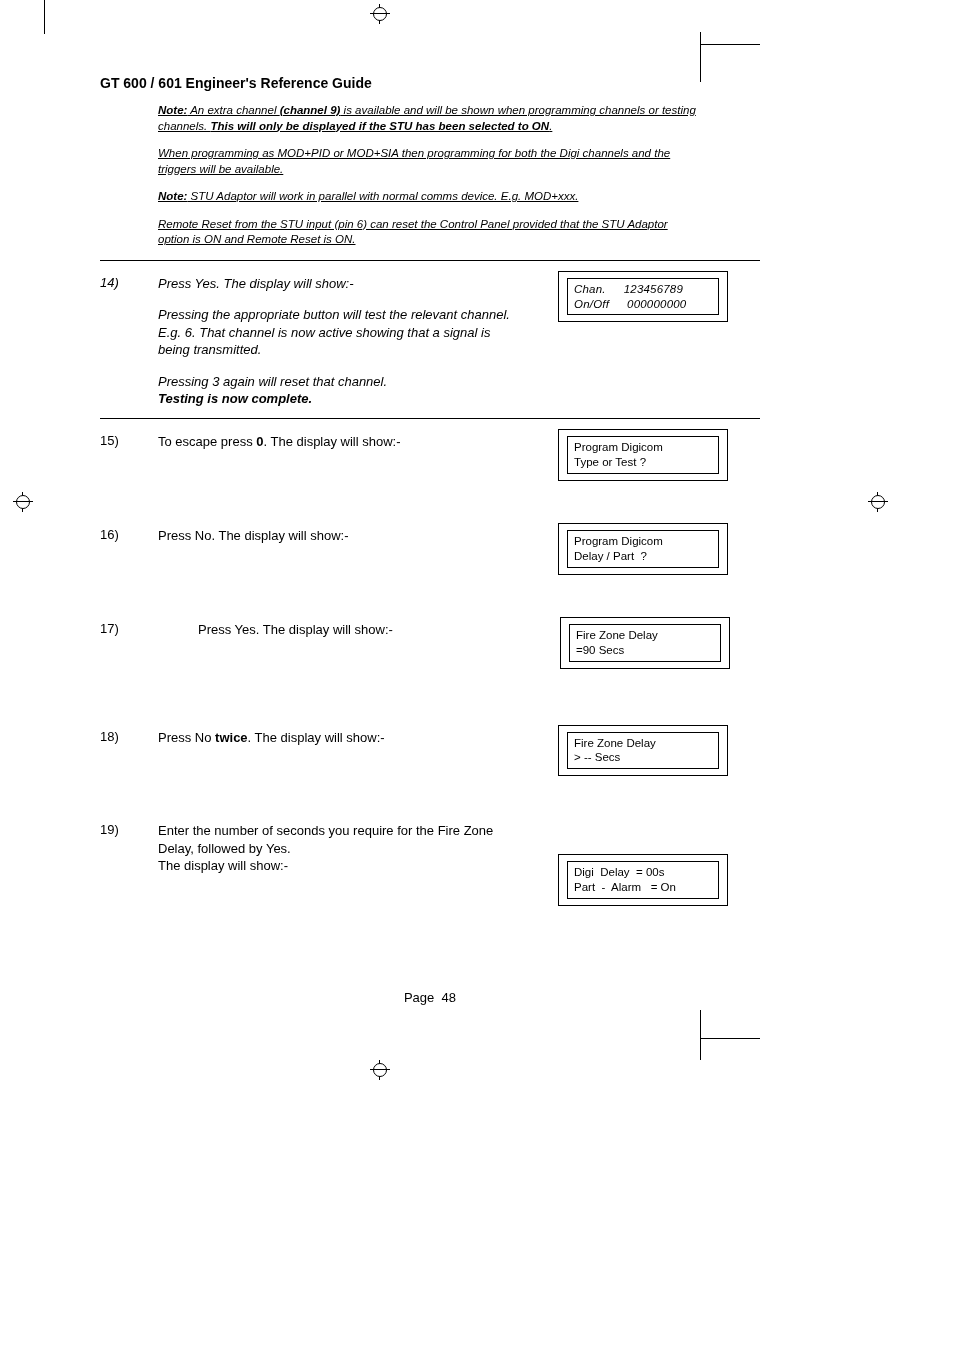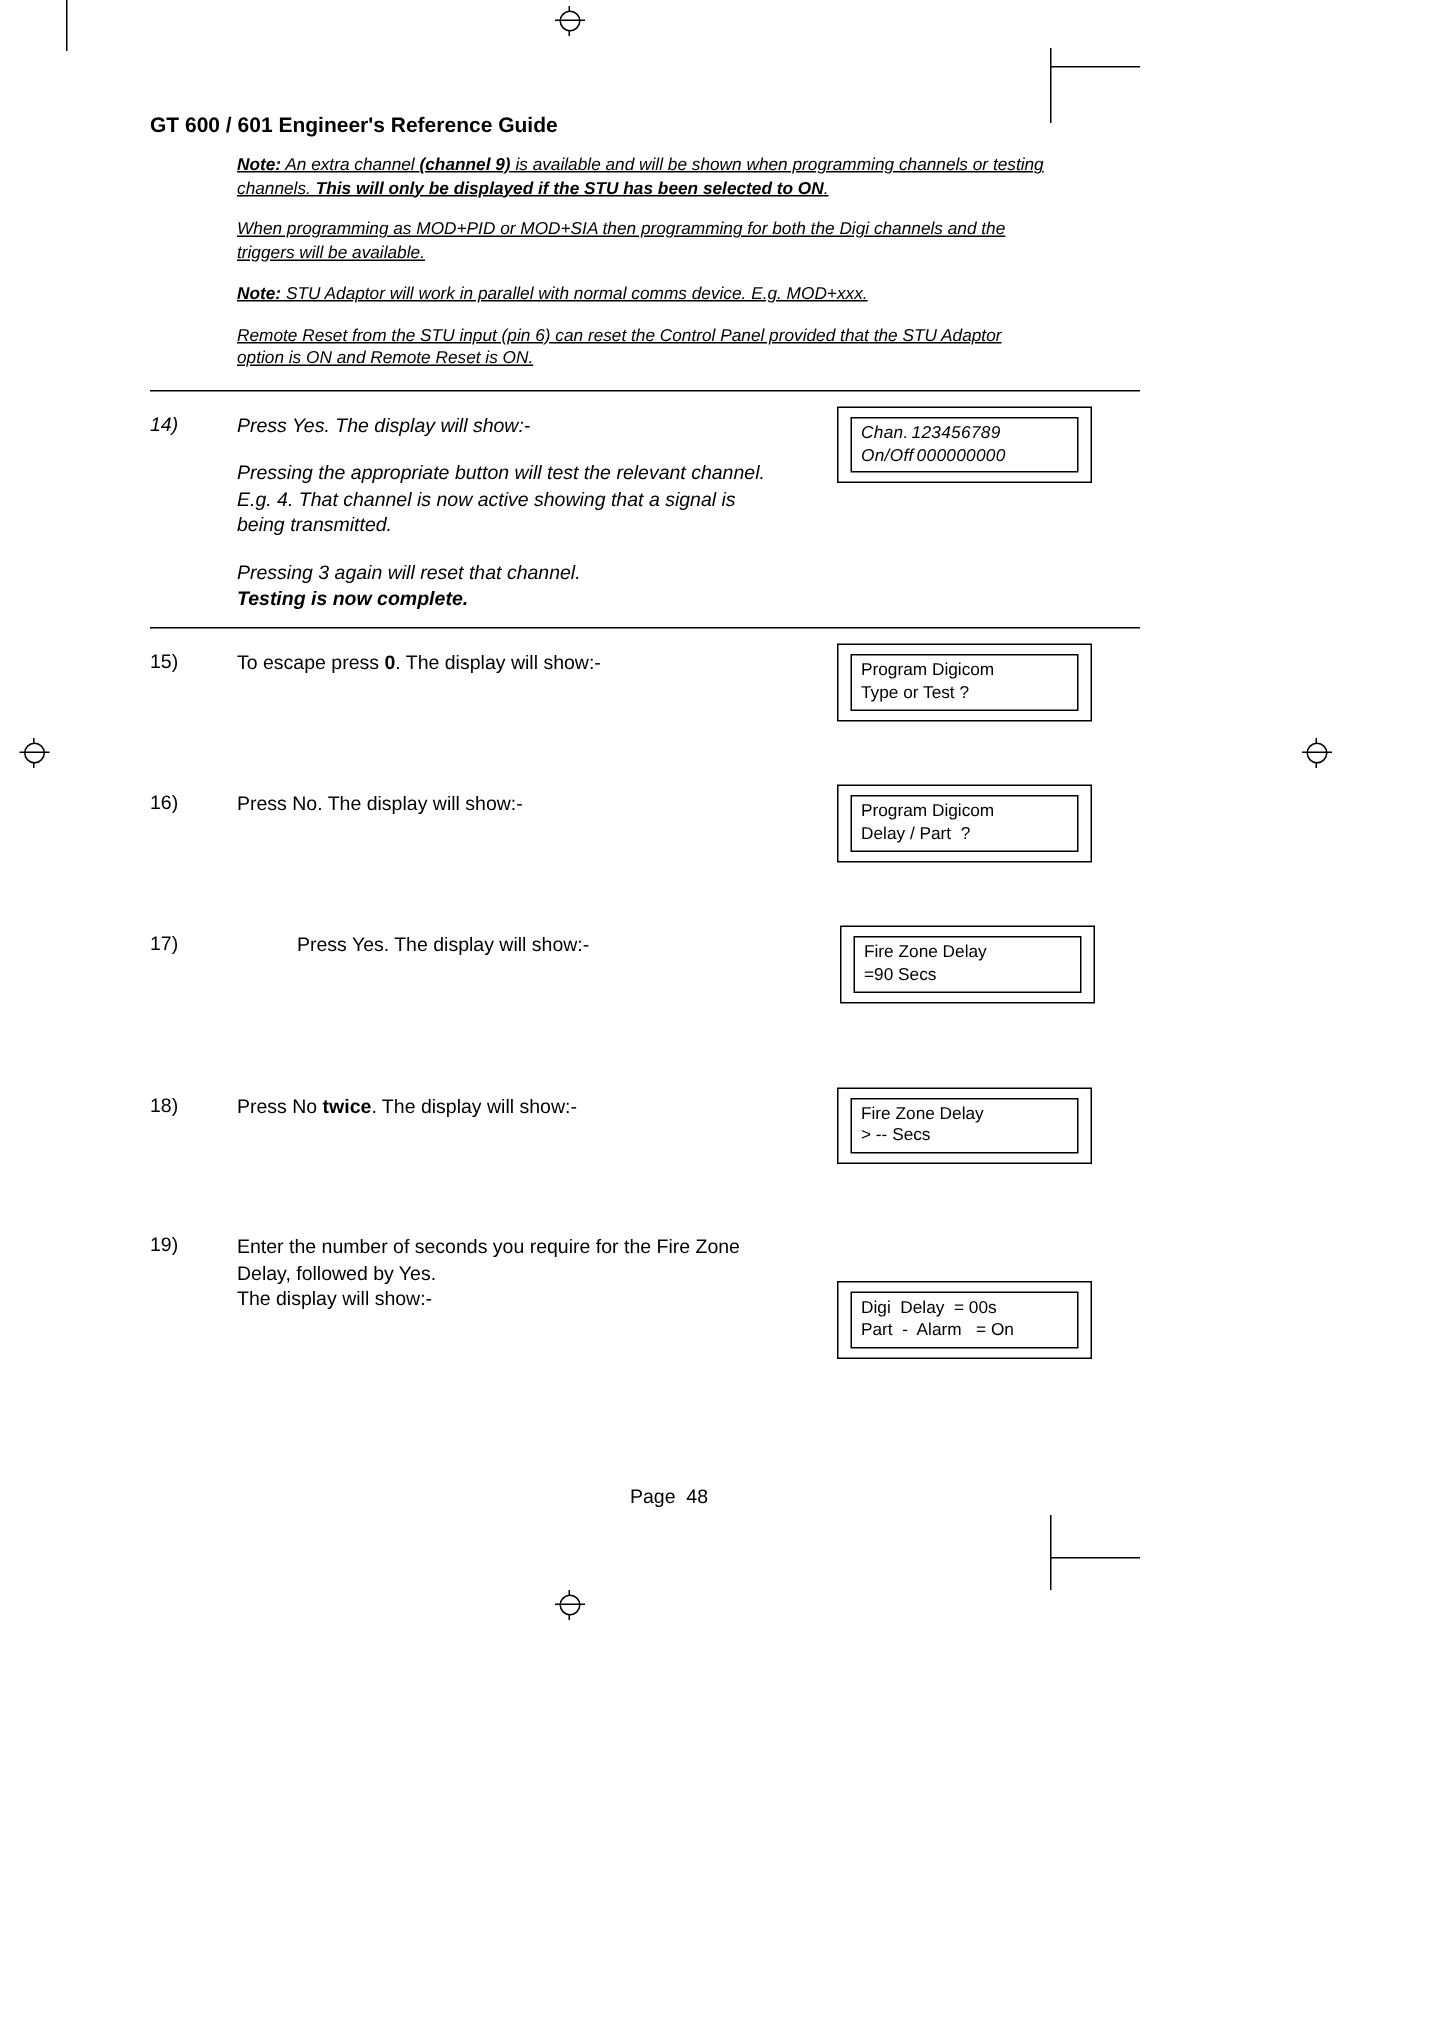--- a/index.html
+++ b/index.html
@@ -105,26 +105,26 @@
   .lcd .inner {
     border: 1.5px solid #000;
     padding: 3px 6px;
     font-size: 11.5px;
     line-height: 1.3;
     font-family: Arial, Helvetica, sans-serif;
     white-space: pre;
     min-height: 28px;
     box-sizing: content-box;
   }
-  .lcd .inner .row { display: flex; justify-content: flex-start; gap: 2px; }
+  .lcd .inner .row { display: flex; justify-content: flex-start; gap: 18px; }
   .lcd .inner.mono { font-family: Arial, Helvetica, sans-serif; letter-spacing: 0.2px; }
   .footer {
     position: absolute;
     top: 990px;
-    left: 116px;
+    left: 100px;
     width: 660px;
     text-align: center;
     font-size: 13px;
   }
   .footer .pg { display: inline-block; }
 </style>
 </head>
 <body>
 
 <div class="page">
@@ -163,21 +163,21 @@
       </p>
       <p>Remote Reset from the STU input (pin 6) can reset the Control Panel provided that the STU Adaptor option is ON and Remote Reset is ON.</p>
     </div>
 
     <hr class="hr">
 
     <div class="step tight" style="margin-bottom:8px;">
       <div class="num">14)</div>
       <div class="body">
         <p>Press Yes. The display will show:-</p>
-        <p>Pressing the appropriate button will test the relevant channel. E.g. 4. That channel is now active showing that a signal is being transmitted.</p>
+        <p>Pressing the appropriate button will test the relevant channel. E.g. 6. That channel is now active showing that a signal is being transmitted.</p>
         <p>
           <span>Pressing 3 again will reset that channel.</span><br>
           <span class="b">Testing is now complete.</span>
         </p>
       </div>
       <div class="display-area">
         <div class="lcd" style="margin-top:-4px;">
           <div class="inner mono"><div class="row"><span>Chan.</span><span>123456789</span></div><div class="row"><span>On/Off</span><span>000000000</span></div></div>
         </div>
       </div>

